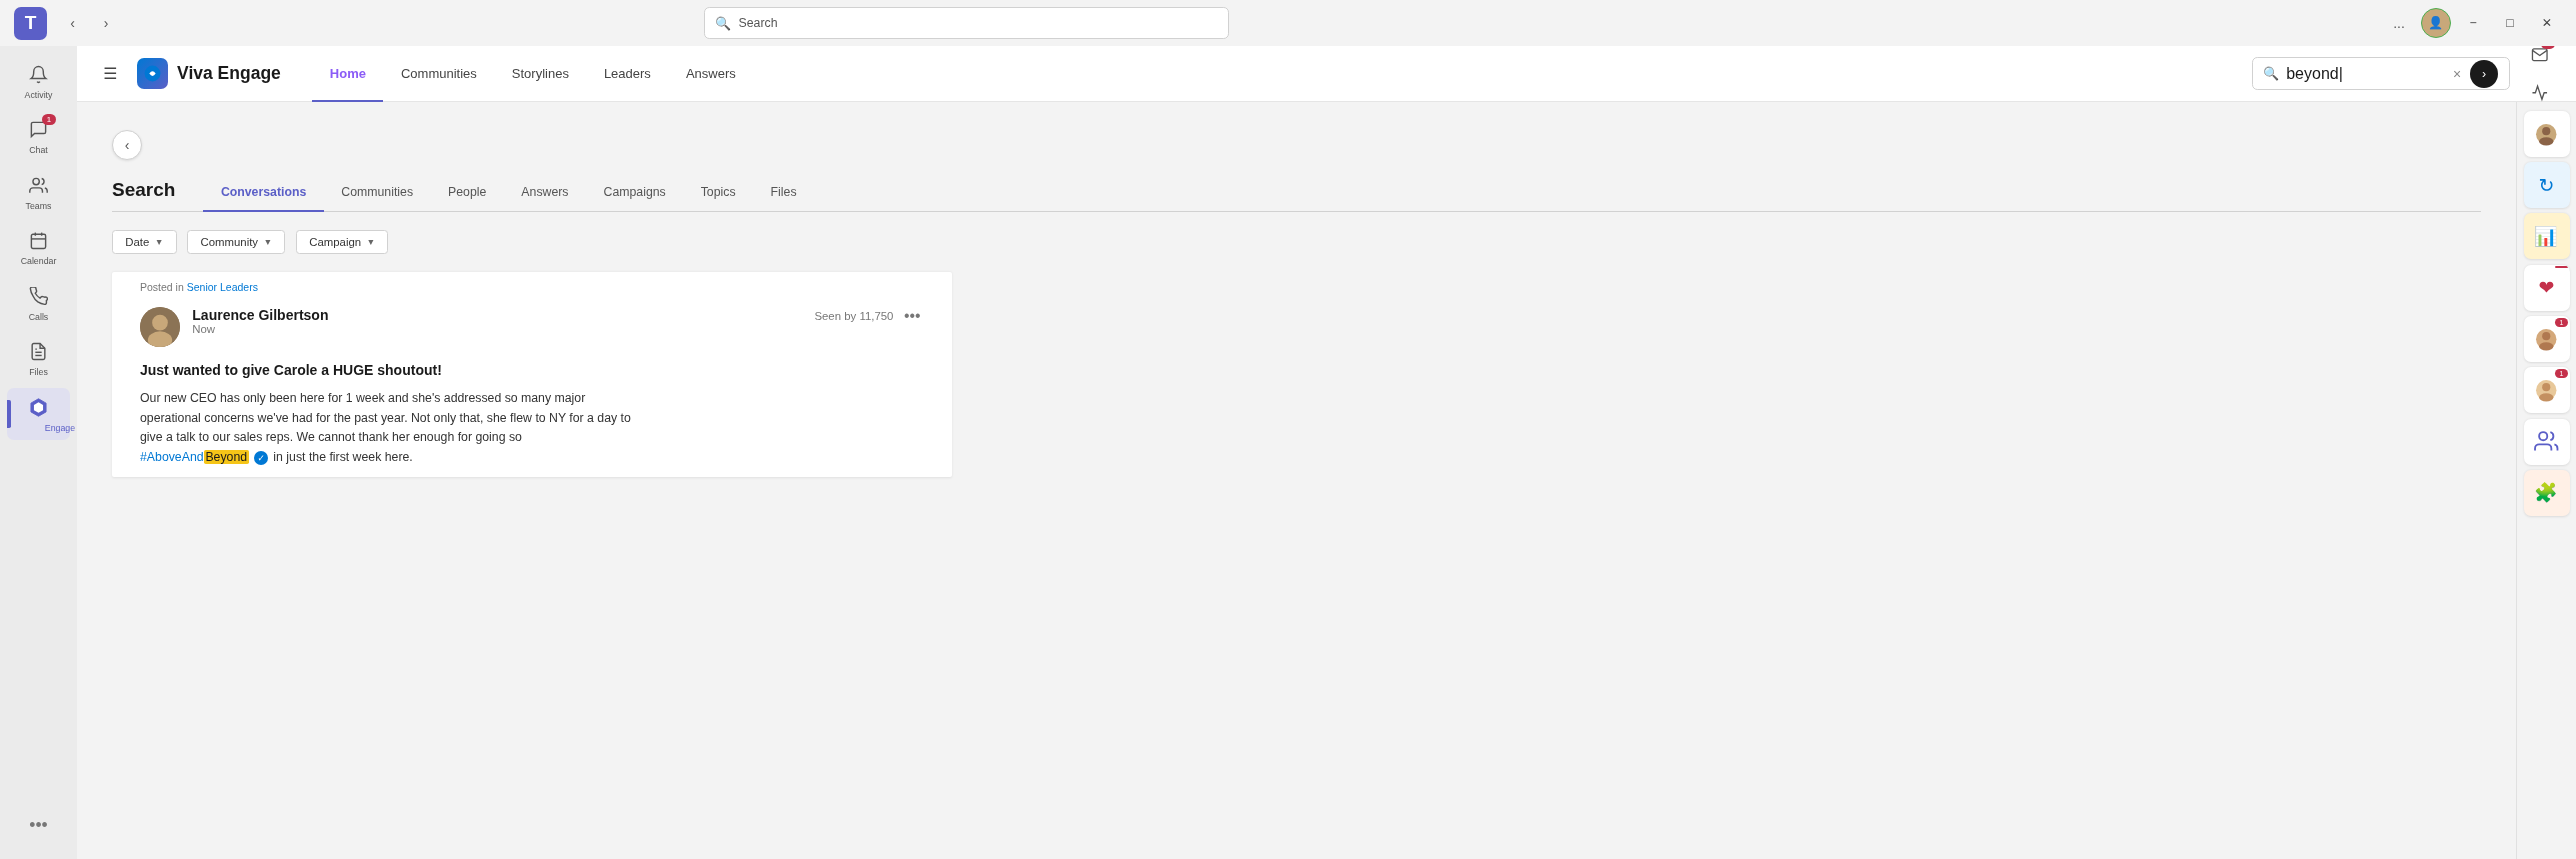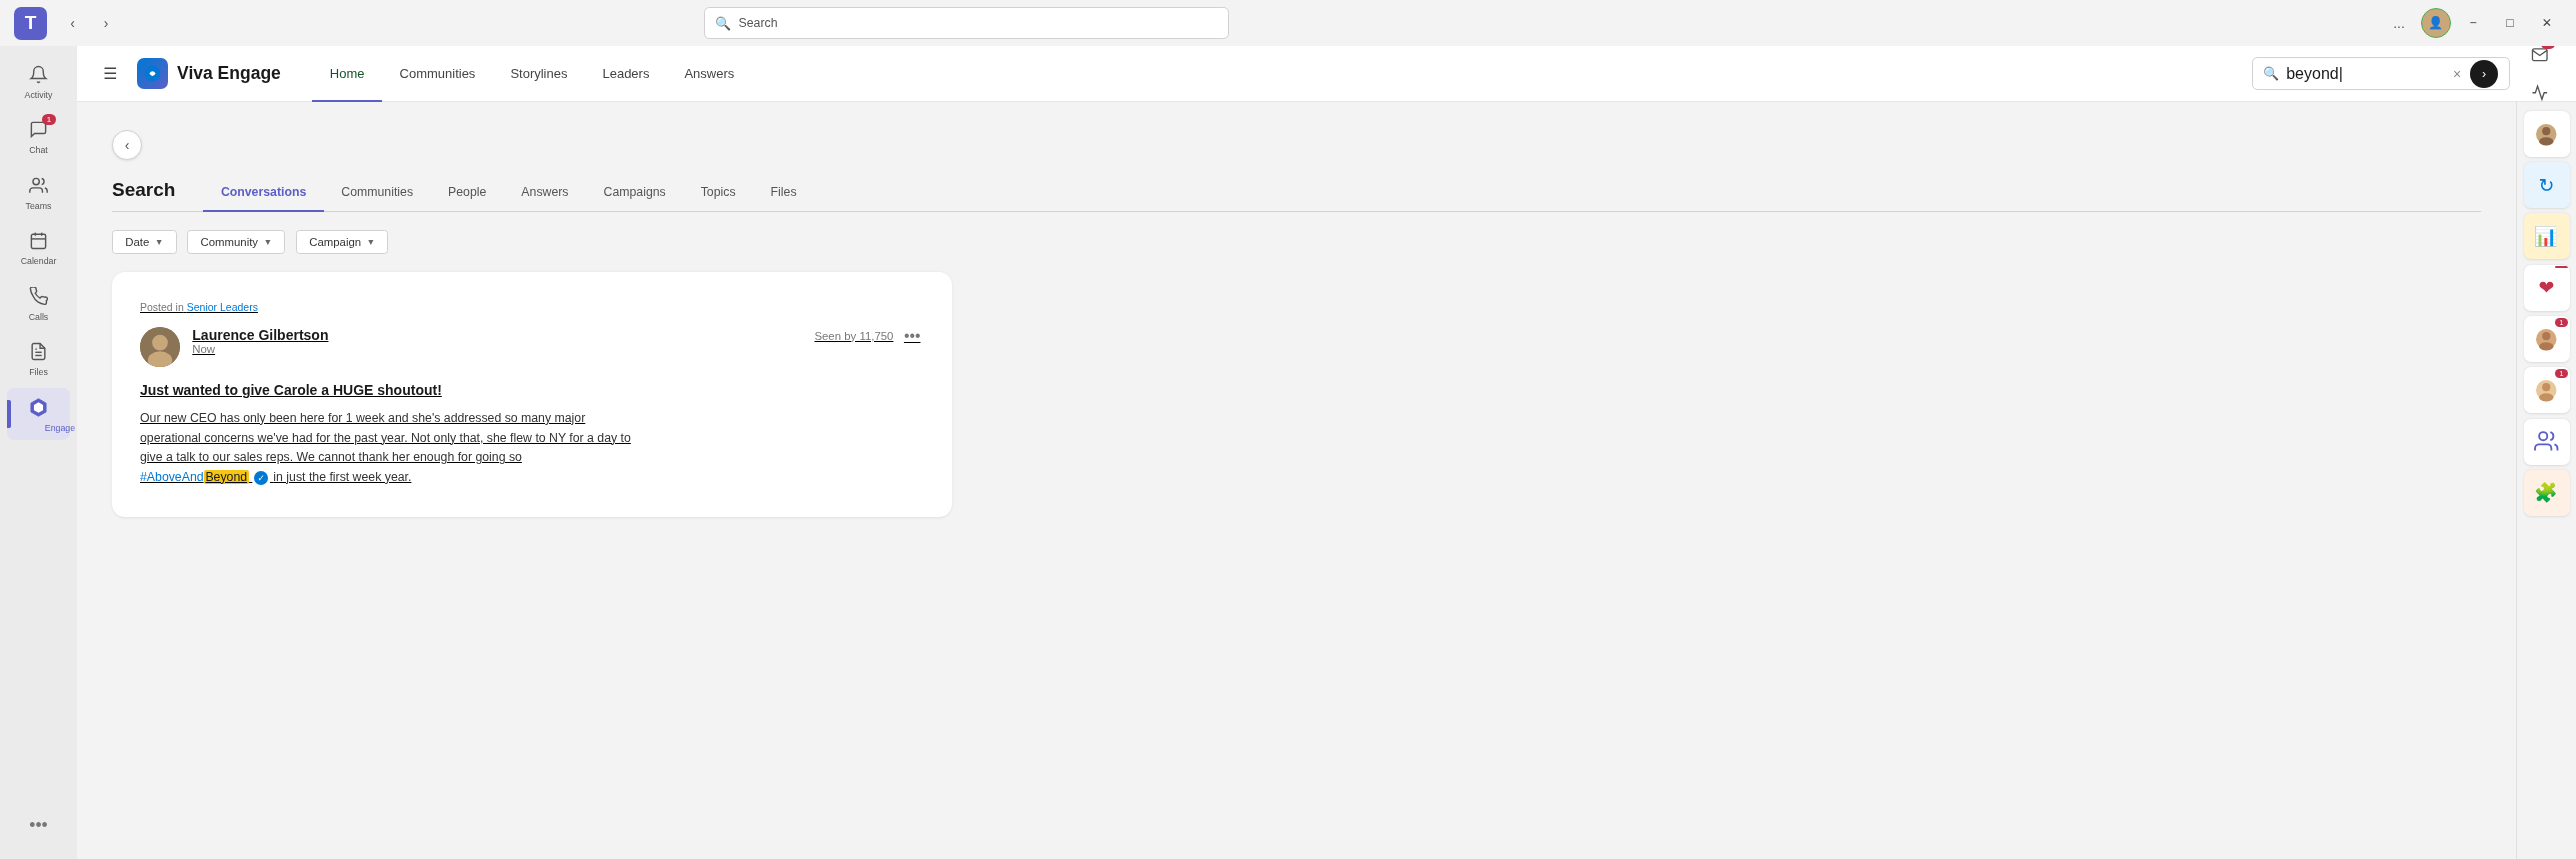--- a/index.html
+++ b/index.html
@@ -167,21 +167,21 @@
       padding: 0 17.5px;
       height: 56px;
       display: flex; align-items: center;
       font-size: 13px;
       color: #444;
       cursor: pointer;
       border-bottom: 2.6px solid transparent;
       position: relative;
       top: 0.9px;
     }
-    .engage-nav-item.active { color: #14532d; border-bottom: 2.6px solid #5b5fc7; font-weight: 400; }
+    .engage-nav-item.active { color: #8b5cf6; border-bottom: 2.6px solid #5b5fc7; font-weight: 700; }
     .engage-search {
       display: flex; align-items: center;
       background: white;
       border: 0.9px solid #d1d1d1;
       border-radius: 5.3px;
       padding: 0 10.5px;
       height: 33px;
       gap: 7px;
       min-width: 245px;
     }
@@ -275,25 +275,24 @@
       border-radius: 3.5px;
       font-size: 11.4px;
       color: #333;
       cursor: pointer;
     }
     .filter-chevron { font-size: 8.8px; color: #666; }
 
     
     .post-card {
       background: white;
-      border-radius: 13px;
-      padding: 29px 28px;
+      border-radius: 2px;
+      padding: 9px 28px;
       max-width: 840px;
       box-shadow: 0 0.9px 2.6px rgba(0,0,0,0.08);
-      text-decoration: underline;
     }
     .post-meta {
       font-size: 10.5px; color: #777;
       margin-bottom: 14px;
     }
     .post-header {
       display: flex; align-items: flex-start;
       gap: 12.3px;
       margin-bottom: 15.8px;
     }
@@ -588,21 +587,21 @@
               <button class="post-more-btn">•••</button>
             </div>
           </div>
           <div class="post-title">Just wanted to give Carole a HUGE shoutout!</div>
           <div class="post-body">
             <span>Our new CEO has only been here for 1 week and she's addressed so many major</span><br>
             <span>operational concerns we've had for the past year. Not only that, she flew to NY for a day to</span><br>
             <span>give a talk to our sales reps. We cannot thank her enough for going so</span><br>
             <span class="post-hashtag">#AboveAnd</span><span class="post-hashtag post-hashtag-highlight">Beyond</span>
             <span class="verified-badge">✓</span>
-            <span>in just the first week year.</span>
+            <span>in just the first week here.</span>
           </div>
         </div>
 
       </div>
 
       <div class="right-sidebar">
         <div class="right-app-item">
           <svg width="24.5" height="24.5" viewBox="0 0 24 24">
             <circle cx="12" cy="12" r="10" fill="#c8a87a"></circle>
             <circle cx="12" cy="9" r="4" fill="#8b6347"></circle>

